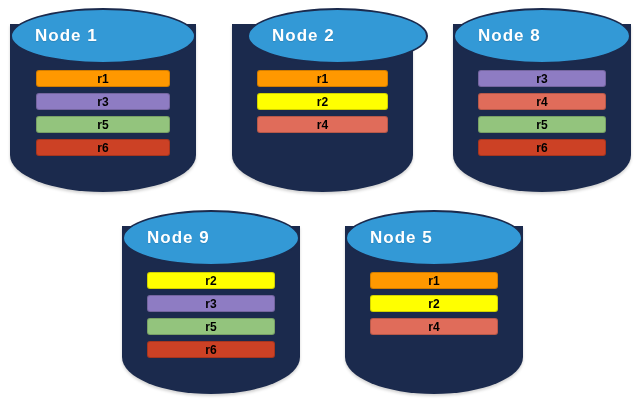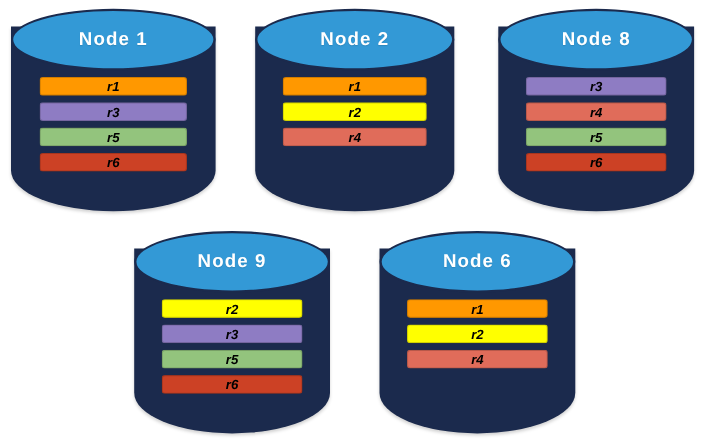--- a/index.html
+++ b/index.html
@@ -42,21 +42,21 @@
     left: 0;
     top: 0;
     width: 100%;
     height: 56px;
     border-radius: 50% / 50%;
     background: #3399D6;
     border: 2px solid #1B2A4D;
     box-sizing: border-box;
     display: flex;
     align-items: center;
-    justify-content: center;
+    padding-left: 23px;
   }
 
   .node-label {
     color: #ffffff;
     font-size: 17px;
     font-weight: bold;
     letter-spacing: 1px;
     white-space: nowrap;
     text-shadow: 0 1px 1px rgba(0,0,0,0.12);
   }
@@ -77,21 +77,20 @@
     height: 17px;
     border-radius: 3px;
     display: flex;
     align-items: center;
     justify-content: center;
     font-size: 12px;
     font-weight: bold;
     color: #000000;
     box-sizing: border-box;
     border: 1px solid rgba(0,0,0,0.18);
-    font-style: italic;
   }
 
   
   #node-1 { left: 10px;  top: 8px;   width: 186px; }
   #node-1 .cyl-body { height: 168px; }
   #node-2 { left: 232px; top: 8px;   width: 181px; }
   #node-2 .cyl-body { height: 168px; }
   #node-3 { left: 453px; top: 8px;   width: 178px; }
   #node-3 .cyl-body { height: 168px; }
   #node-4 { left: 122px; top: 210px; width: 178px; }
@@ -115,21 +114,21 @@
         <span class="node-label">Node 1</span>
       </div>
     </div>
     <div class="node" id="node-2">
       <div class="cyl-body" style="background: rgb(27, 42, 77);"></div>
       <div class="replica-list">
         <div class="replica" style="background: rgb(255, 152, 0);">r1</div>
         <div class="replica" style="background: rgb(255, 255, 0);">r2</div>
         <div class="replica" style="background: rgb(224, 108, 90);">r4</div>
       </div>
-      <div class="cyl-top" style="background: rgb(51, 153, 214);">
+      <div class="cyl-top" style="background: rgb(51, 153, 214); margin-left: 15px;">
         <span class="node-label">Node 2</span>
       </div>
     </div>
     <div class="node" id="node-3">
       <div class="cyl-body" style="background: rgb(27, 42, 77);"></div>
       <div class="replica-list">
         <div class="replica" style="background: rgb(142, 124, 195);">r3</div>
         <div class="replica" style="background: rgb(224, 108, 90);">r4</div>
         <div class="replica" style="background: rgb(147, 196, 125);">r5</div>
         <div class="replica" style="background: rgb(204, 65, 37);">r6</div>
@@ -151,16 +150,16 @@
       </div>
     </div>
     <div class="node" id="node-5">
       <div class="cyl-body" style="background: rgb(27, 42, 77);"></div>
       <div class="replica-list">
         <div class="replica" style="background: rgb(255, 152, 0);">r1</div>
         <div class="replica" style="background: rgb(255, 255, 0);">r2</div>
         <div class="replica" style="background: rgb(224, 108, 90);">r4</div>
       </div>
       <div class="cyl-top" style="background: rgb(51, 153, 214);">
-        <span class="node-label">Node 6</span>
+        <span class="node-label">Node 5</span>
       </div>
     </div>
   </div>
 
 </body></html>

